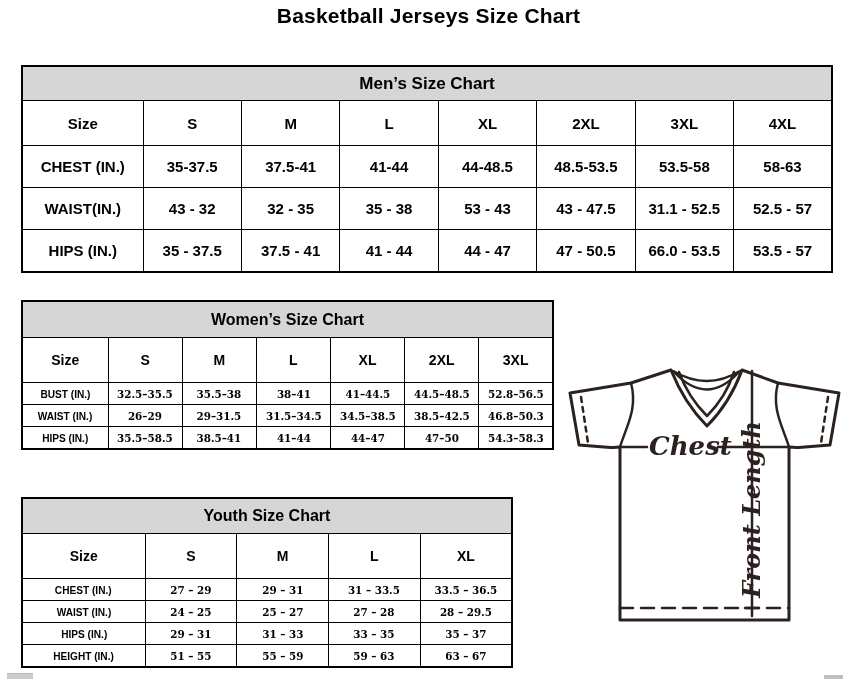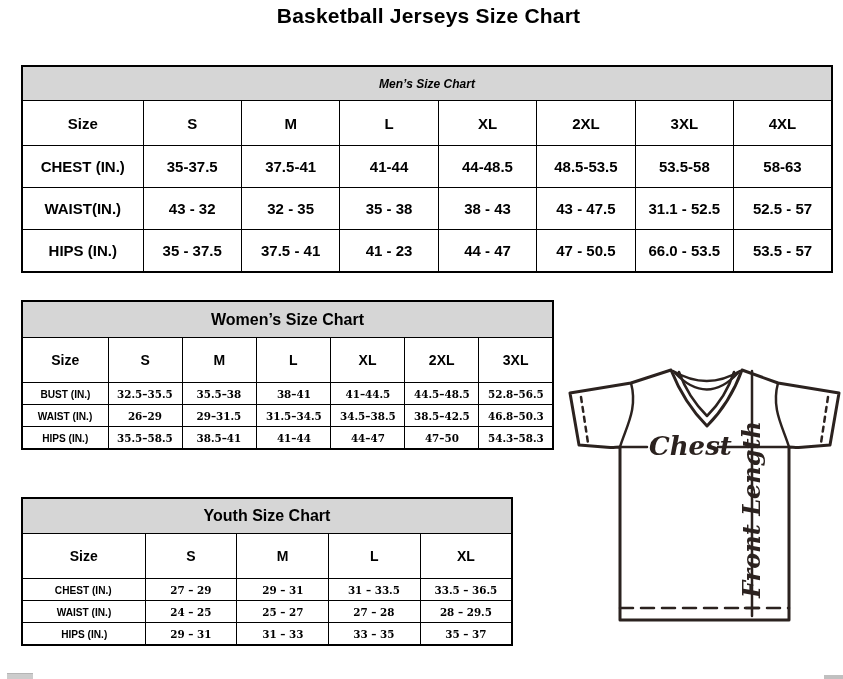--- a/index.html
+++ b/index.html
@@ -11,21 +11,21 @@
 
   table { position:absolute; border-collapse:collapse; table-layout:fixed; background:#fff; }
   table, td, th { border:1px solid #000; }
   table { border:2px solid #000; }
   th, td { text-align:center; vertical-align:middle; padding:0; overflow:hidden; white-space:nowrap; }
 
   .caption-row th { background:#d6d6d6; font-weight:bold; }
 
   
   .mens { left:14px; top:65px; width:812px; }
-  .mens .caption-row th { height:33px; font-size:12px;font-style:italic; }
+  .mens .caption-row th { height:33px; font-size:17px; }
   .mens .head-row th { height:44px; font-size:15px; }
   .mens .data-row td { height:41px; font-size:15px; font-weight:bold; }
 
   
   .womens { left:14px; top:300px; width:533px;padding-left:30px; }
   .womens .caption-row th { height:35px; font-size:16px; }
   .womens .head-row th { height:44px; font-size:14px; }
   .womens .data-row td { height:21px; font-size:11.5px; font-weight:bold; }
 
   
@@ -86,30 +86,30 @@
       <td>44-48.5</td>
       <td>48.5-53.5</td>
       <td>53.5-58</td>
       <td>58-63</td>
     </tr>
     <tr class="data-row">
       <td>WAIST(IN.)</td>
       <td>43 - 32</td>
       <td>32 - 35</td>
       <td>35 - 38</td>
-      <td>38 - 43</td>
+      <td>53 - 43</td>
       <td>43 - 47.5</td>
       <td>31.1 - 52.5</td>
       <td>52.5 - 57</td>
     </tr>
     <tr class="data-row">
       <td>HIPS (IN.)</td>
       <td>35 - 37.5</td>
       <td>37.5 - 41</td>
-      <td>41 - 23</td>
+      <td>41 - 44</td>
       <td>44 - 47</td>
       <td>47 - 50.5</td>
       <td>66.0 - 53.5</td>
       <td>53.5 - 57</td>
     </tr>
   </tbody>
     </table>
 
   <table class="womens">
     <colgroup>
@@ -196,20 +196,27 @@
       <td><span class="serifval">25 – 27</span></td>
       <td><span class="serifval">27 – 28</span></td>
       <td><span class="serifval">28 – 29.5</span></td>
     </tr>
     <tr class="data-row">
       <td><span class="cond">HIPS (IN.)</span></td>
       <td><span class="serifval">29 – 31</span></td>
       <td><span class="serifval">31 – 33</span></td>
       <td><span class="serifval">33 – 35</span></td>
       <td><span class="serifval">35 – 37</span></td>
+    </tr>
+    <tr class="data-row">
+      <td><span class="cond">HEIGHT (IN.)</span></td>
+      <td><span class="serifval">51 – 55</span></td>
+      <td><span class="serifval">55 – 59</span></td>
+      <td><span class="serifval">59 – 63</span></td>
+      <td><span class="serifval">63 – 67</span></td>
     </tr>
   </tbody>
     </table>
 
   <div class="jersey-wrap">
     <svg width="292" height="276" viewBox="0 0 292 276" xmlns="http://www.w3.org/2000/svg">
       <g fill="none" stroke="#2b221f" stroke-width="3" stroke-linejoin="round" stroke-linecap="round">
 
         <path d="M 110,16
                  L 70,29 L 9,39

